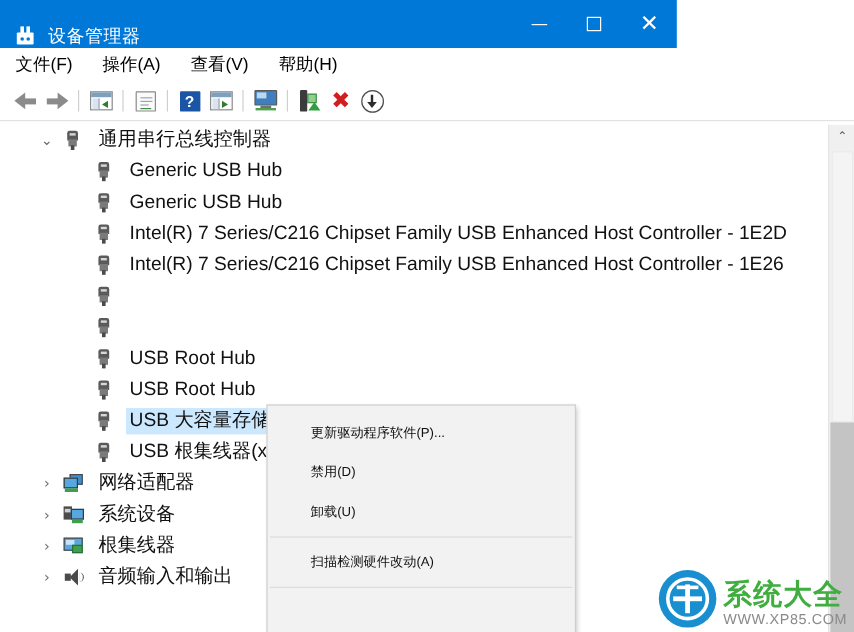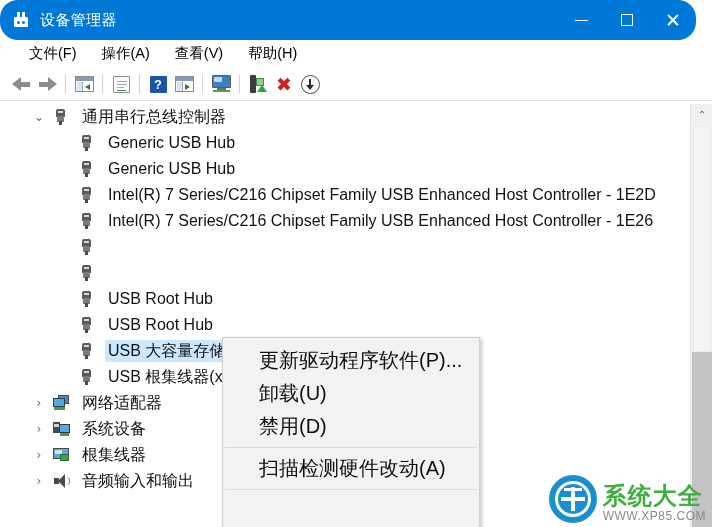--- a/index.html
+++ b/index.html
@@ -17,26 +17,25 @@
     height: 527px;
     overflow: hidden;
     background: #ffffff;
     box-sizing: border-box;
   }
 
   
   .titlebar {
     position: absolute;
     left: 0; top: 0;
-    width: 696px;
+    width: 564px;
     height: 40px;
     background: #0078d7;
     display: flex;
-    align-items: center;
-    border-radius: 18px;
+    align-items: flex-end;
   }
   .title-icon {
     margin-left: 11px;
     width: 20px;
     height: 20px;
     position: relative;
     flex: none;
   }
   .title-icon .plug-body {
     position: absolute;
@@ -105,21 +104,21 @@
 
   
   .menubar {
     position: absolute;
     left: 0; top: 40px;
     width: 712px;
     height: 27px;
     background: #ffffff;
     display: flex;
     align-items: center;
-    padding-left: 28px;
+    padding-left: 12px;
     box-sizing: border-box;
   }
   .menu-item {
     font-size: 14.5px;
     color: #000000;
     margin-right: 23px;
     white-space: nowrap;
     padding: 2px 1px;
   }
 
@@ -567,21 +566,21 @@
     box-shadow: 2px 2px 4px rgba(0,0,0,0.22);
     padding: 6px 0 6px 0;
     box-sizing: border-box;
     z-index: 40;
   }
   .ctx-item {
     height: 33px;
     display: flex;
     align-items: center;
     padding-left: 36px;
-    font-size: 20px;
+    font-size: 11px;
     color: #101010;
     white-space: nowrap;
     box-sizing: border-box;
   }
   .ctx-item.bold { font-weight: bold; margin-top: 44px; }
   .ctx-sep {
     height: 1px;
     background: #dcdcdc;
     margin: 4px 2px 4px 2px;
   }
@@ -902,22 +901,22 @@
   </div>
 
   <div class="scrollbar">
     <div class="sb-arrow">⌃</div>
     <div class="sb-thumb"></div>
     <div class="sb-track-lower"></div>
   </div>
 
   <div class="ctx-menu">
     <div class="ctx-item">更新驱动程序软件(P)...</div>
+    <div class="ctx-item">禁用(D)</div>
     <div class="ctx-item">卸载(U)</div>
-    <div class="ctx-item">禁用(D)</div>
     <div class="ctx-sep"></div>
     <div class="ctx-item">扫描检测硬件改动(A)</div>
     <div class="ctx-sep"></div>
     <div class="ctx-item bold">属性(R)</div>
   </div>
 
   <div class="watermark">
     <div class="wm-logo">
       <span class="bar-h"></span>
         <span class="bar-v"></span>

